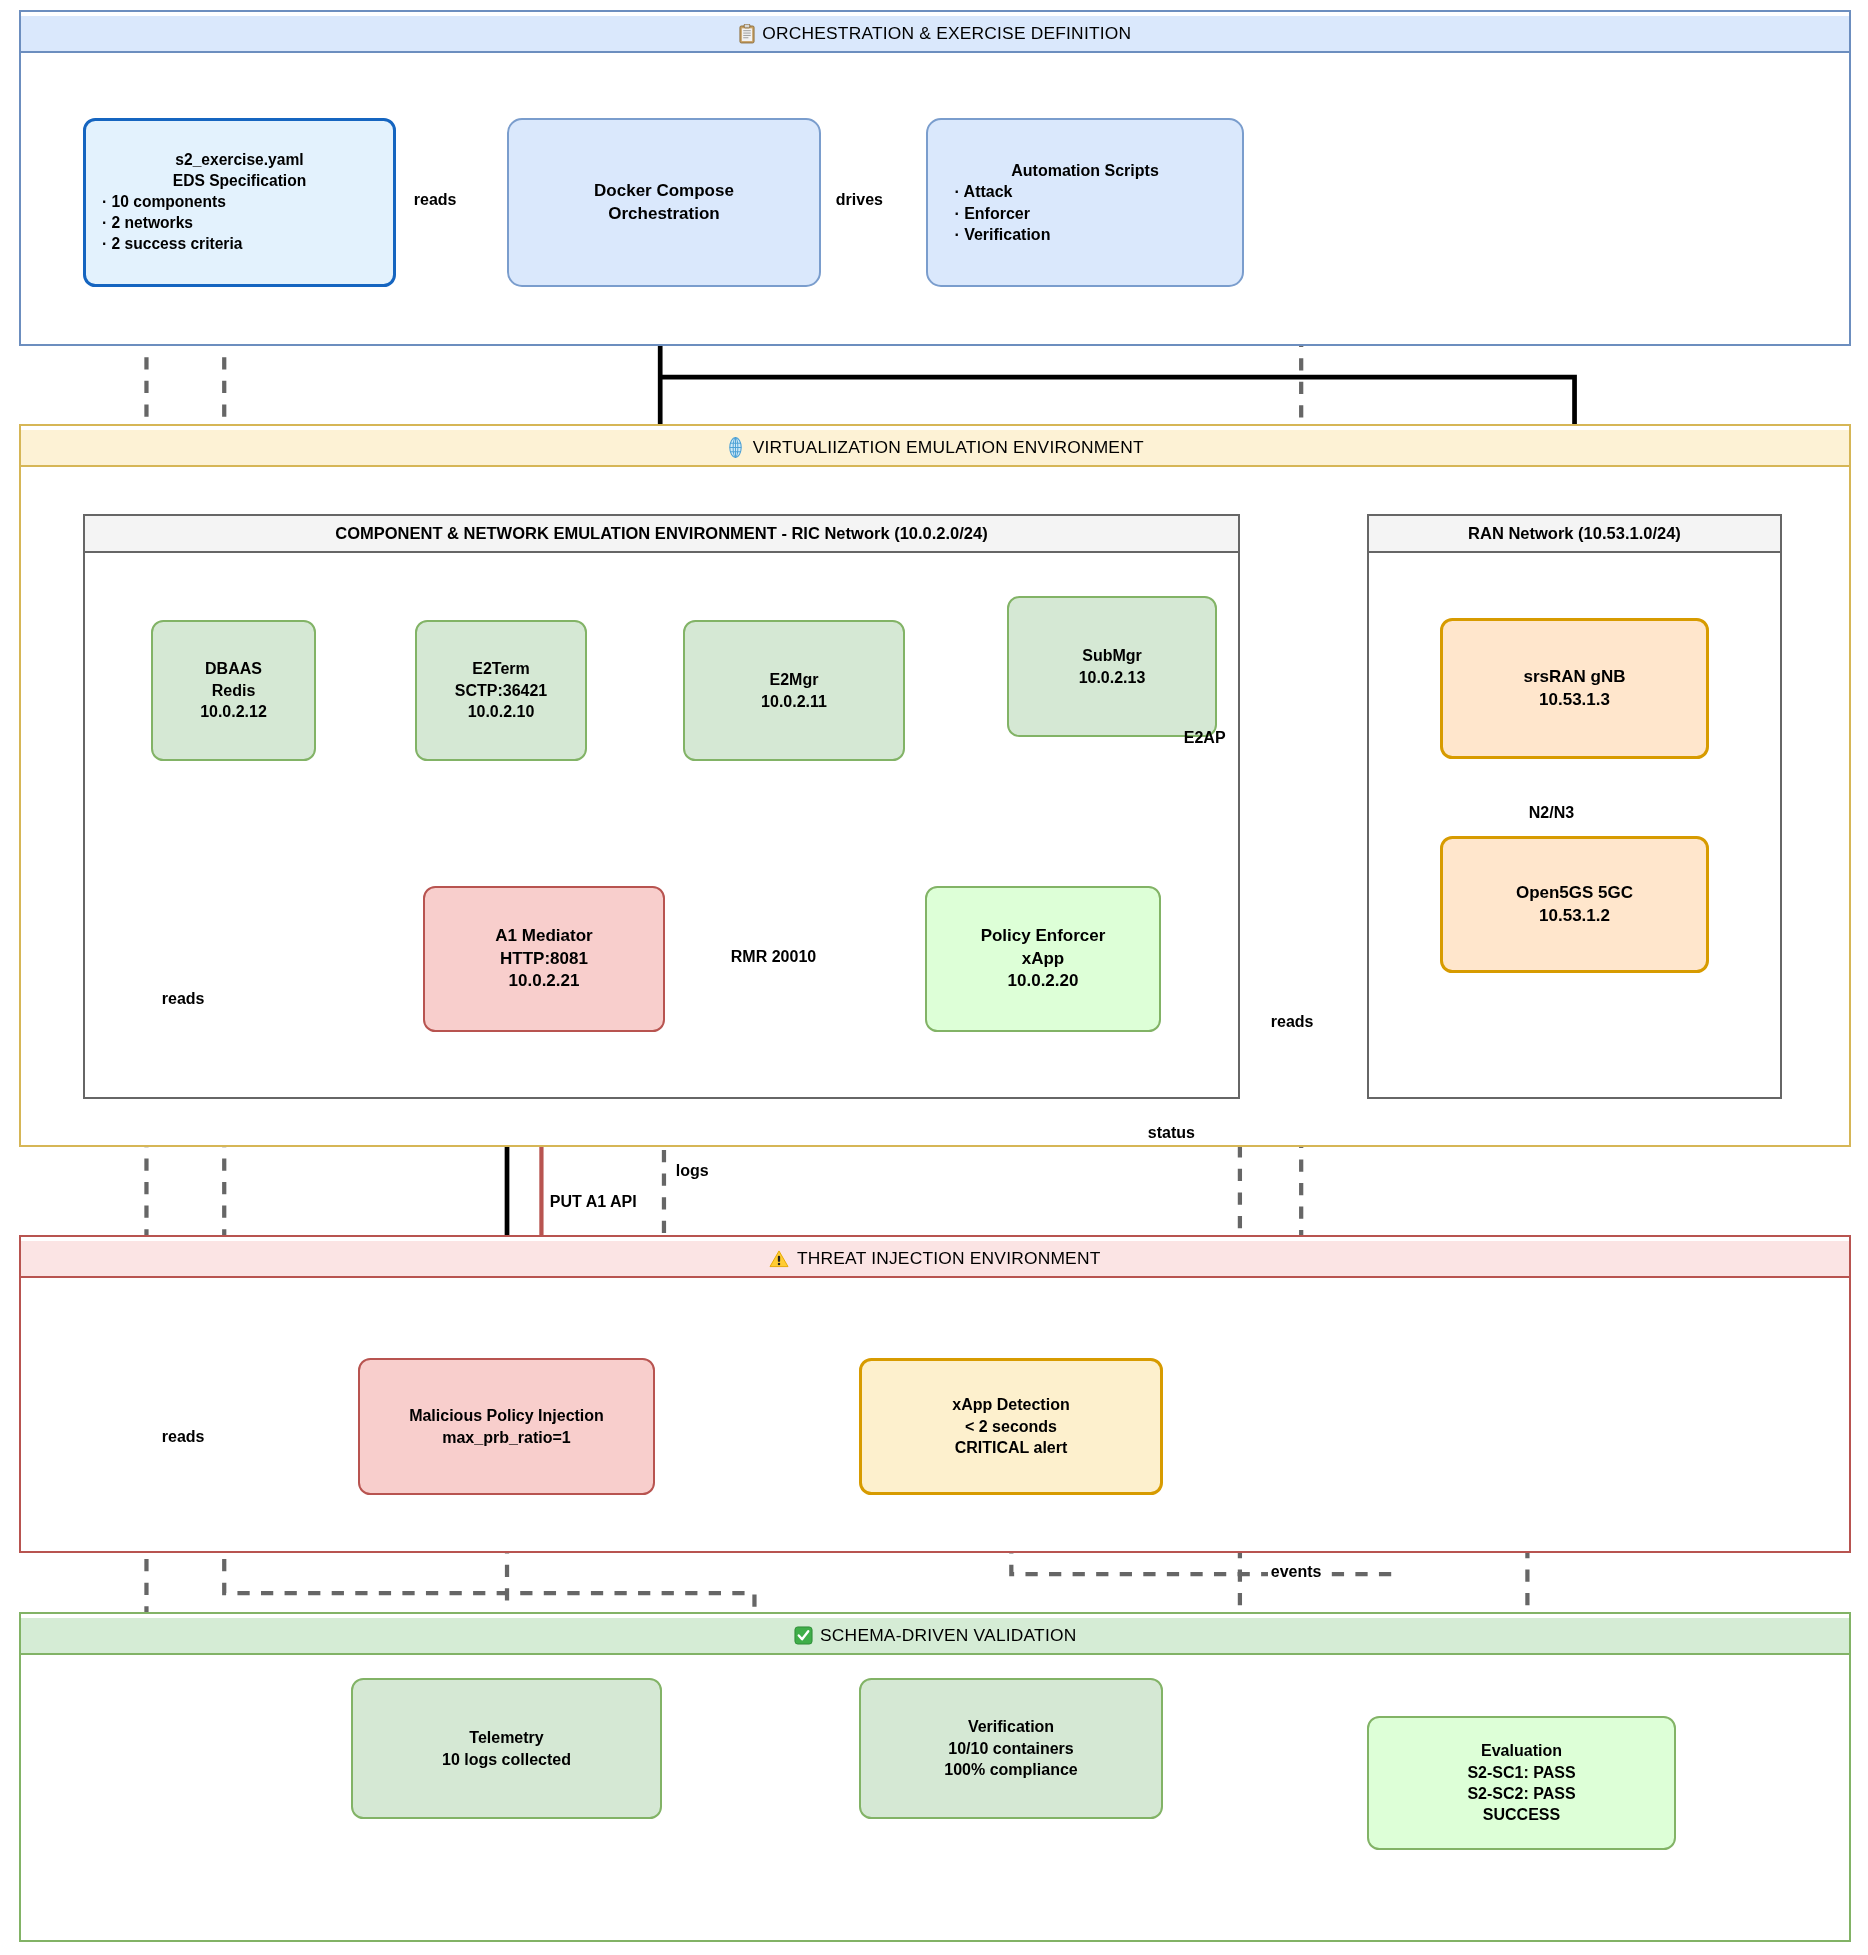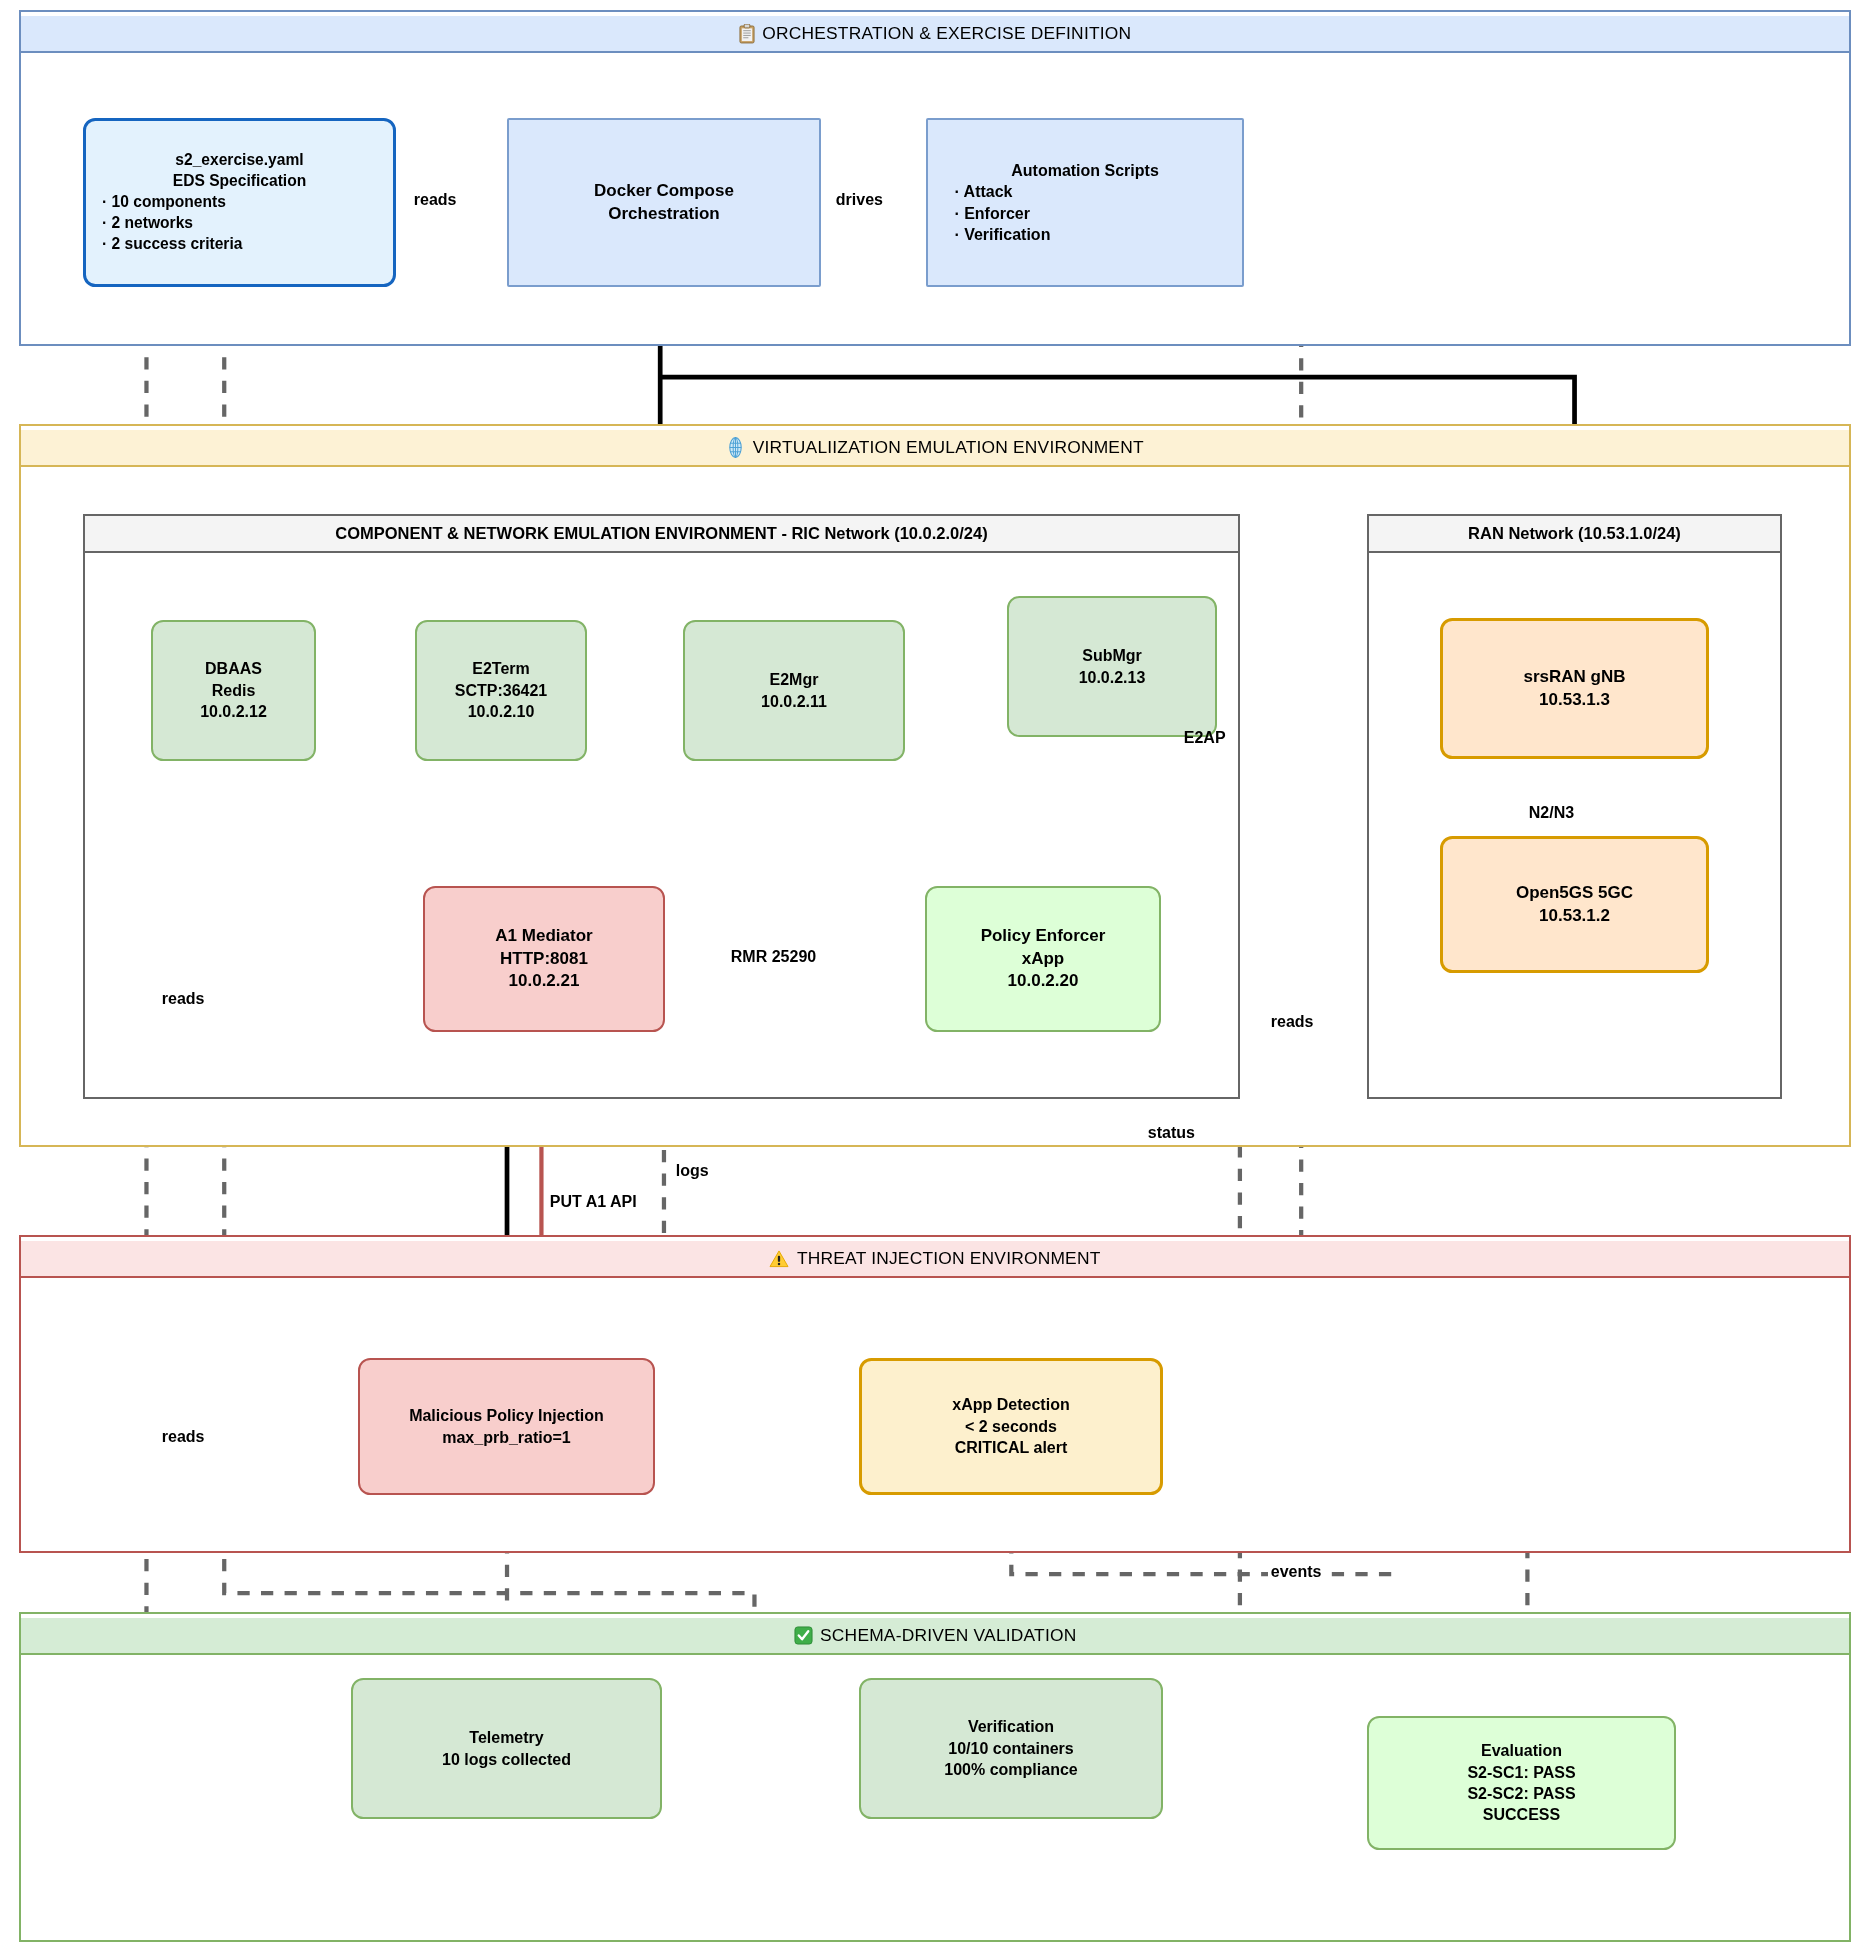--- a/index.html
+++ b/index.html
@@ -26,21 +26,21 @@
   
   .netbox{position:absolute;box-sizing:border-box;border:2.8px solid #666666;background:transparent;}
   .netbox > .nethdr{background:#f4f4f4;border-bottom:2.8px solid #666666;
       height:35px;display:flex;align-items:center;justify-content:center;
       font-weight:bold;font-size:16.5px;color:#000;}
 
   
   .node{position:absolute;box-sizing:border-box;display:flex;flex-direction:column;
       align-items:center;justify-content:center;text-align:center;
       font-weight:bold;color:#000;line-height:1.34;}
-  .n-blue{background:#dae8fc;border:2.4px solid #7a9dcd;border-radius:2px;}
+  .n-blue{background:#dae8fc;border:2.4px solid #7a9dcd;border-radius:15px;}
   .n-blue-strong{background:#e3f2fd;border:3.3px solid #1565c0;border-radius:12.3px;}
   .n-green{background:#d5e8d4;border:2.4px solid #82b366;border-radius:12.3px;}
   .n-green-lt{background:#ddffd7;border:2.4px solid #82b366;border-radius:12.3px;}
   .n-orange{background:#ffe6cc;border:3.3px solid #d79b00;border-radius:12.3px;}
   .n-orange-lt{background:#fdf0cd;border:3.3px solid #d79b00;border-radius:12.3px;}
   .n-red{background:#f8cecc;border:2.8px solid #b85450;border-radius:12.3px;}
   .node .ln{display:block;white-space:pre;}
   .node.left .ln{text-align:left;width:100%;}
 
   
@@ -206,21 +206,21 @@
   <div class="node n-red fs36" style="left:423px;top:886px;width:242px;height:146px;">
     <span class="ln">A1 Mediator</span>
     <span class="ln">HTTP:8081</span>
     <span class="ln">10.0.2.21</span>
   </div>
   <div class="node n-green-lt fs36" style="left:925px;top:886px;width:236px;height:146px;">
     <span class="ln">Policy Enforcer</span>
     <span class="ln">xApp</span>
     <span class="ln">10.0.2.20</span>
   </div>
-  <div class="elabel fs34" style="left:728px;top:948px;">RMR 25290</div>
+  <div class="elabel fs34" style="left:728px;top:948px;">RMR 20010</div>
 
   <div class="elabel fs34" style="left:159px;top:990px;">reads</div>
   <div class="elabel fs34" style="left:1268px;top:1013px;">reads</div>
   <div class="elabel fs34" style="left:1145px;top:1124px;">status</div>
   <div class="elabel fs34" style="left:673px;top:1162px;">logs</div>
   <div class="elabel fs34" style="left:547px;top:1193px;">PUT A1 API</div>
 
   <div class="section sec-threat" style="left:19px;top:1235px;width:1832px;height:318px;">
     <div class="sec-title t-threat">
       <svg width="20" height="18" viewBox="0 0 42 38">

